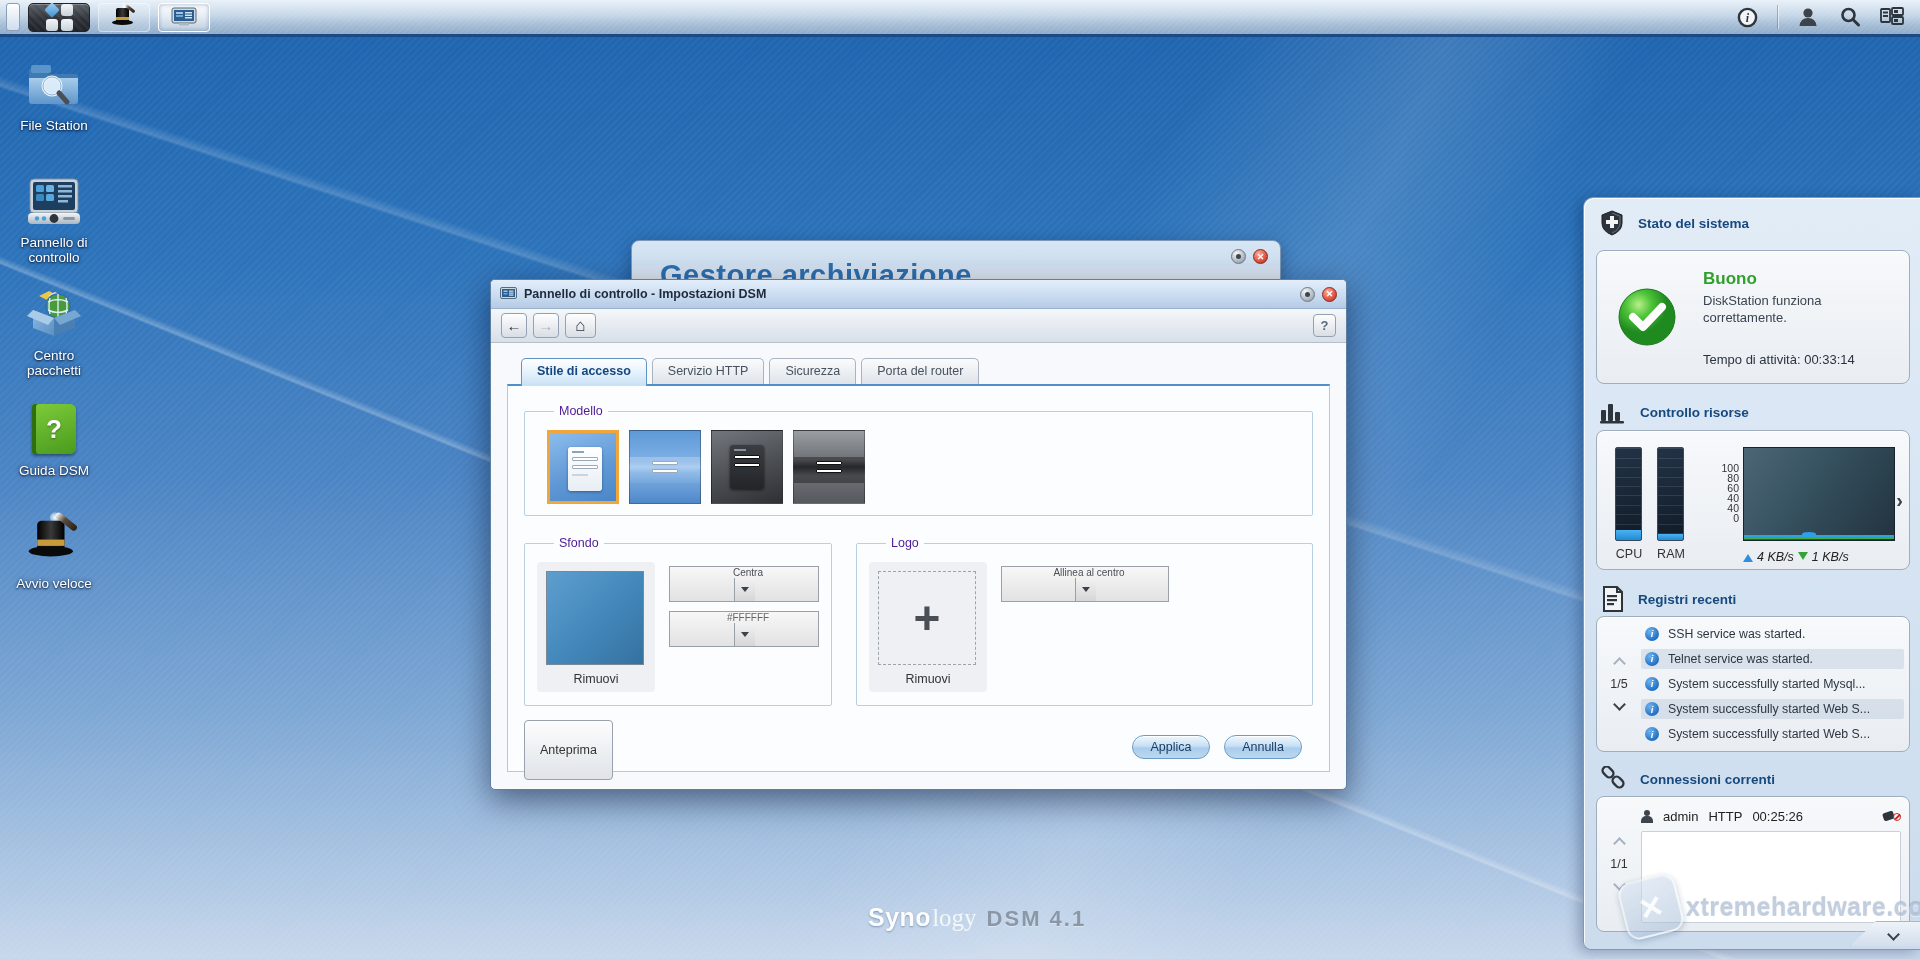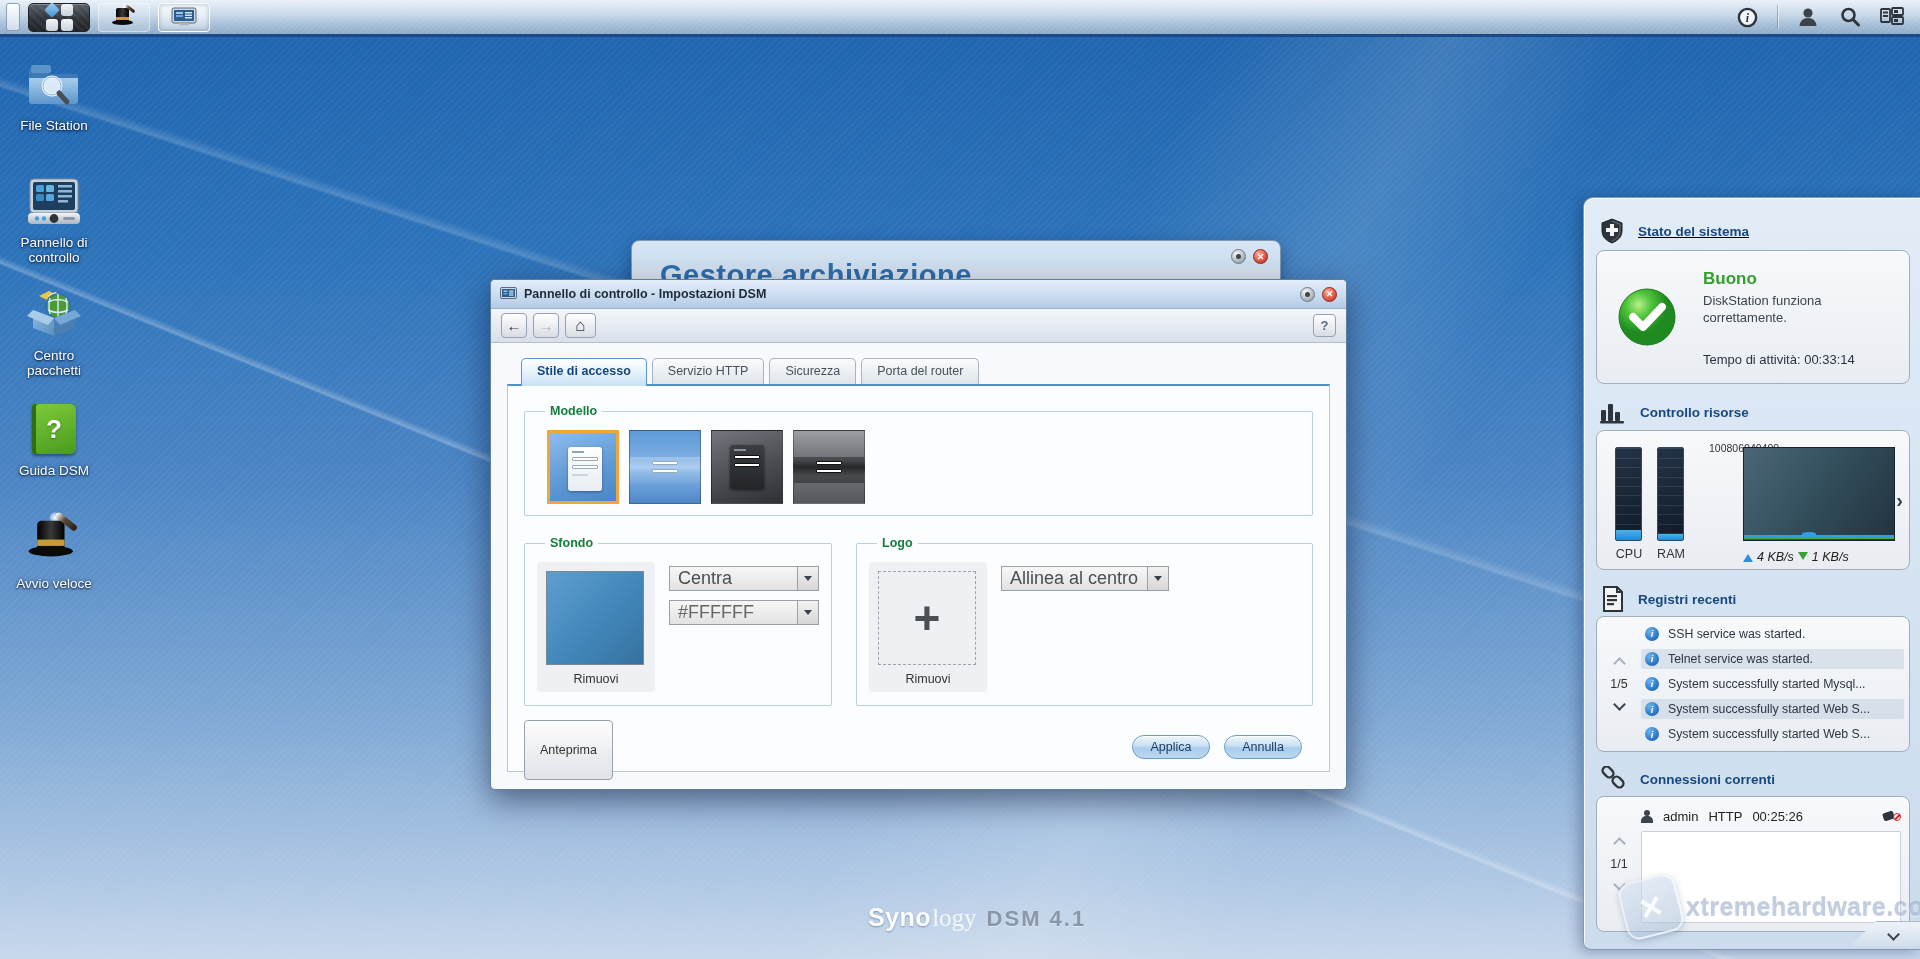--- a/index.html
+++ b/index.html
@@ -95,21 +95,21 @@
   .tabs { display:flex; gap:5px; margin-left:14px; position:relative; z-index:3; }
   .tab { padding:5px 15px 6px; font-size:12.5px; color:#47525e; border:1px solid #a9b4c0; border-bottom:none;
     border-radius:5px 5px 0 0; background:linear-gradient(180deg,#fafbfc,#dfe4ea); }
   .tab.active { font-weight:bold; color:#15477e; border:1px solid #5e94c6; border-bottom:none;
     background:linear-gradient(180deg,#ffffff 0%,#e3f0fb 55%,#c8e0f4 100%);
     box-shadow:inset 0 1px #fff; padding-bottom:8px; margin-bottom:-2px; }
   .panel { position:relative; border:1px solid #bcc7d2; border-top:2px solid #4f90c7; background:#fcfdfe;
     height:388px; padding:18px 16px; z-index:2; }
 
   fieldset { border:1px solid #b9cfe2; border-radius:2px; position:relative; padding:12px; }
-  fieldset legend { font-size:12.5px; font-weight:bold; color:#15803d; padding:0 5px; margin-left:8px; }
+  fieldset legend { font-size:12.5px; font-weight:normal; color:#4c1d95; padding:0 5px; margin-left:17px; }
   .fs-modello { height:112px; margin-bottom:20px; }
   .thumbrow { display:flex; gap:10px; padding-left:10px; }
   .thumb { width:72px; height:74px; position:relative; border:1px solid rgba(0,0,0,.3); overflow:hidden; }
   .thumb.selected { border:3px solid #f1a63c; }
   .t-blue1 { background:linear-gradient(160deg,#8cbcec 0%, #5e97d4 60%, #4a86c8 100%); }
   .t-blue2 { background:linear-gradient(180deg,#5e9ad8 0%, #7fb0e4 42%, #9cc4ee 50%, #7fb0e4 58%, #4f88c8 100%); }
   .t-dark1 { background:linear-gradient(160deg,#73767c 0%, #4a4d52 55%, #2e3034 100%); }
   .t-dark2 { background:linear-gradient(180deg,#9a9da2 0%, #6e7176 40%, #3a3c40 50%, #6e7176 62%, #55585c 100%); }
   .mini-card { position:absolute; left:18px; top:14px; width:34px; height:44px; background:linear-gradient(180deg,#ffffff,#e8eef4); border-radius:3px; box-shadow:0 1px 3px rgba(0,20,50,.4); }
   .mini-card.dark { background:linear-gradient(180deg,#3a3d42,#232529); box-shadow:0 1px 3px rgba(0,0,0,.6); }
@@ -121,22 +121,22 @@
 
   .fs-row { display:flex; gap:24px; }
   .fs-sfondo { width:296px; height:170px; }
   .fs-logo { flex:1; height:170px; }
   .holder { width:118px; background:#eef0f3; border-radius:4px; padding:9px 9px 6px; text-align:center; }
   .holder .img { width:98px; height:94px; border:1px solid #7a8894; background:linear-gradient(135deg,#5e9ecf 0%, #4287ba 55%, #35719e 100%); }
   .holder .dashed { width:98px; height:94px; border:1px dashed #9aa4ae; display:flex; align-items:center; justify-content:center; }
   .holder .dashed span { font-size:46px; font-weight:bold; color:#4a4f55; line-height:40px; }
   .holder .rm { display:block; margin-top:7px; font-size:12.5px; color:#333; }
   .selcol { display:flex; flex-direction:column; gap:9px; margin-top:4px; }
-  .select { height:25px; border:1px solid #99a0a8; background:linear-gradient(180deg,#f7f7f7,#e2e2e2);
-    display:flex; align-items:center; font-size:18px; color:#4a4f55; position:relative; }
+  .select { height:36px; border:1px solid #99a0a8; background:linear-gradient(180deg,#f7f7f7,#e2e2e2);
+    display:flex; align-items:center; font-size:10px; color:#4a4f55; position:relative;flex-direction:column; }
   .select .val { padding-left:8px; flex:1; }
   .select .arrowbox { width:21px; height:100%; border-left:1px solid #99a0a8; background:linear-gradient(180deg,#f2f2f2,#d6d6d6);
     display:flex; align-items:center; justify-content:center; }
   .caret-down { width:0; height:0; border:4px solid transparent; border-top:5px solid #3a424c; margin-top:4px; }
   .sf-inner { display:flex; gap:14px; }
   .w152 { width:150px; } .w170 { width:168px; }
 
   .btn-gray { display:inline-block; margin-top:14px; padding:22px 15px; font-size:12.5px; color:#333;
     border:1px solid #98a2ae; border-radius:4px; background:linear-gradient(180deg,#fdfdfd,#dfe3e8); }
   .actions { position:absolute; right:27px; bottom:12px; display:flex; gap:14px; }
@@ -158,21 +158,21 @@
   .status-green-name { color:#33a02c; font-weight:bold; font-size:17px; }
   .status-desc { font-size:13px; color:#3a4450; line-height:17px; margin-top:3px; }
   .status-uptime { position:absolute; left:106px; bottom:16px; font-size:13px; color:#2a3340; }
 
   
   .gauge { position:absolute; top:16px; width:27px; height:94px; border:1px solid #39475a; border-radius:2px;
     background:repeating-linear-gradient(180deg, rgba(255,255,255,.10) 0 1px, transparent 1px 9.5px),
                linear-gradient(160deg,#233346 0%, #101b28 100%); overflow:hidden; }
   .gauge .fill { position:absolute; bottom:0; left:0; right:0; background:linear-gradient(180deg,#4db2f2,#1f8ad6); }
   .gauge-lbl { position:absolute; top:116px; font-size:12.5px; color:#333; width:40px; text-align:center; }
-  .axis { position:absolute; left:112px; top:12px; height:100px; width:30px; display:flex; flex-direction:row; justify-content:flex-start; }
+  .axis { position:absolute; left:112px; top:12px; height:100px; width:30px; display:flex; flex-direction:column; justify-content:center; }
   .axis span { font-size:10.5px; color:#333; text-align:right; line-height:10px; }
   .plot { position:absolute; left:146px; top:16px; width:152px; height:94px; border:1px solid #16242e;
     background:linear-gradient(125deg,#4c6676 0%, #35505e 45%, #22333f 100%); overflow:hidden; }
   .plot .line-up { position:absolute; bottom:3px; left:0; right:0; height:2.5px; background:#2f9fe8; }
   .plot .line-dn { position:absolute; bottom:1px; left:0; right:0; height:2px; background:#3fae3f; }
   .plot .bump { position:absolute; bottom:4px; left:58px; width:14px; height:4px; border-radius:50% 50% 0 0; background:#2f9fe8; }
   .rates { position:absolute; left:146px; top:118px; display:flex; align-items:center; gap:4px; font-size:12.5px; color:#222;font-style:italic; }
   .arr { width:0; height:0; border:5px solid transparent; }
   .arr.up { border-bottom:8px solid #2f8fdf; margin-bottom:3px; }
   .arr.dn { border-top:8px solid #36a336; margin-top:3px; }
@@ -519,21 +519,21 @@
         <div class="actions">
           <div class="btn-pill">Applica</div>
           <div class="btn-pill">Annulla</div>
         </div>
       </div>
     </div>
   </div>
 
   <div class="widgetpanel">
 
-    <div class="w-header" style="top:20px;text-decoration:underline;">
+    <div class="w-header" style="top:12px;">
       <svg width="24" height="26" viewBox="0 0 24 26">
         <path d="M12 1 L22 5 V13 q0 8 -10 12 q-10 -4 -10 -12 V5 z" fill="#2e343b" stroke="#1c2127"></path>
         <path d="M12 3 L20 6.2 V13 q0 6.5 -8 10" fill="none" stroke="#6a7078" stroke-width="1"></path>
         <rect x="10" y="6" width="4" height="12" fill="#f2f4f6"></rect>
           <rect x="6" y="10" width="12" height="4" fill="#f2f4f6"></rect>
       </svg>
       <span class="ttl">Stato del sistema</span>
     </div>
     <div class="w-card" style="top:52px; height:134px;">
       <svg width="60" height="60" viewBox="0 0 60 60" style="position:absolute; left:20px; top:36px;">

